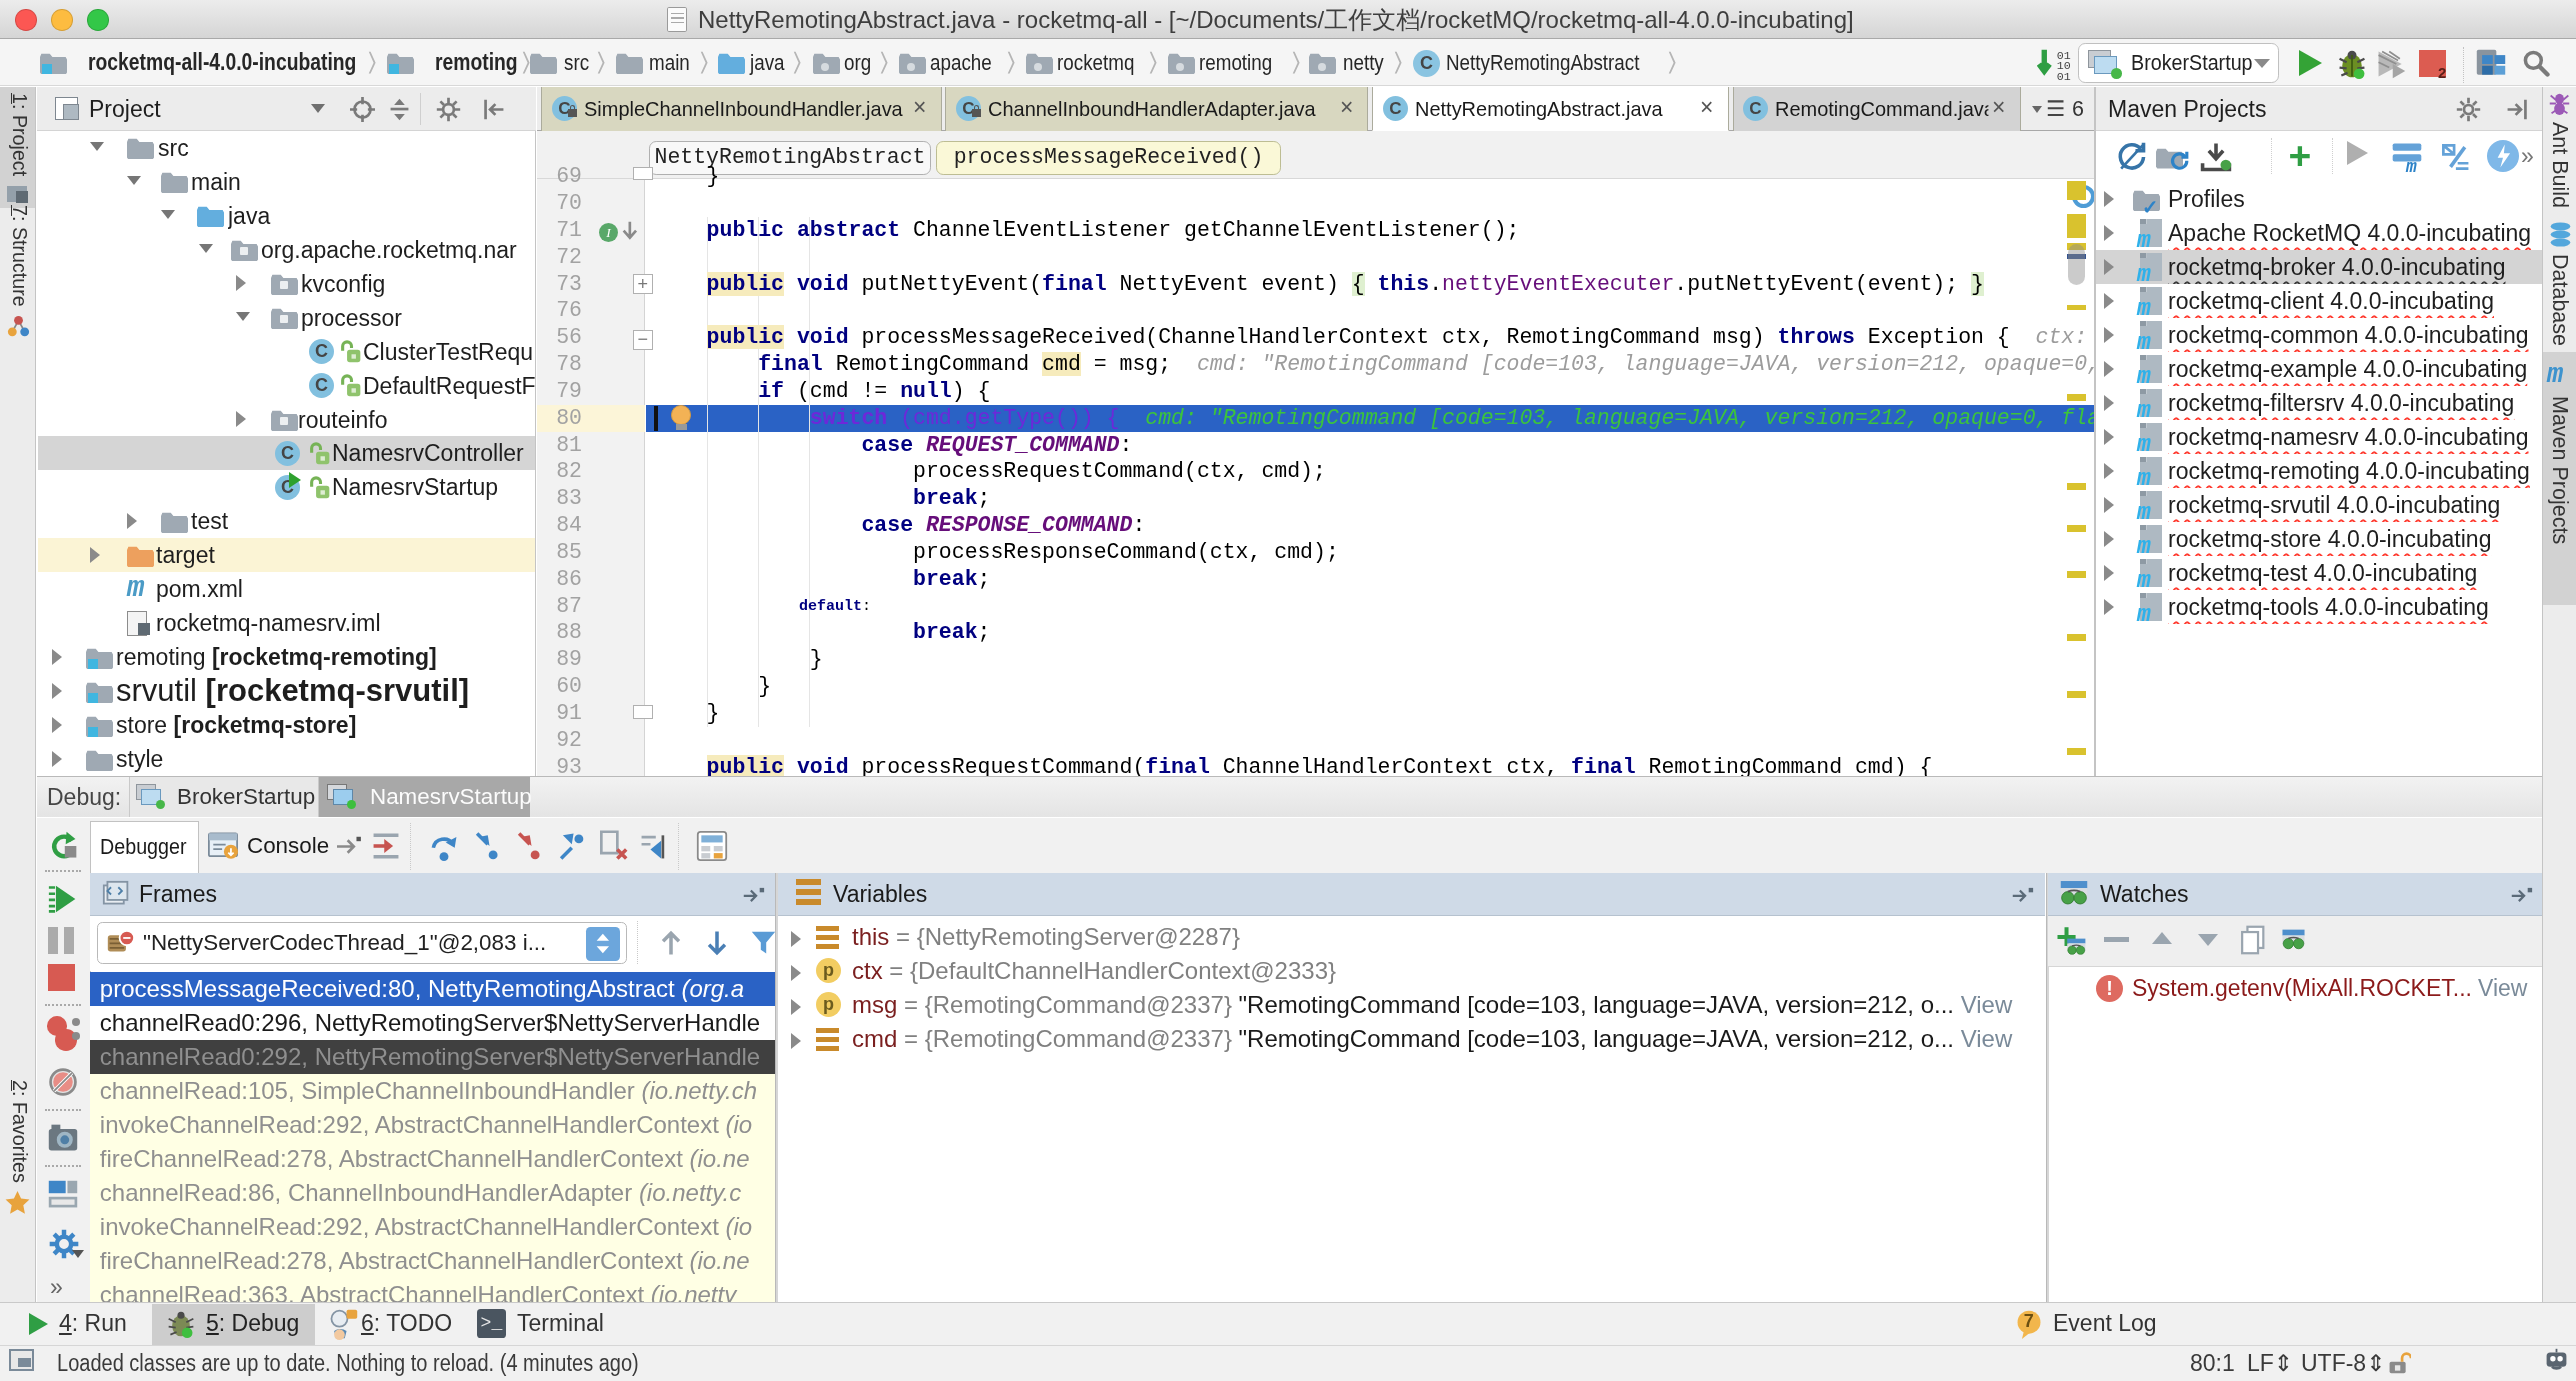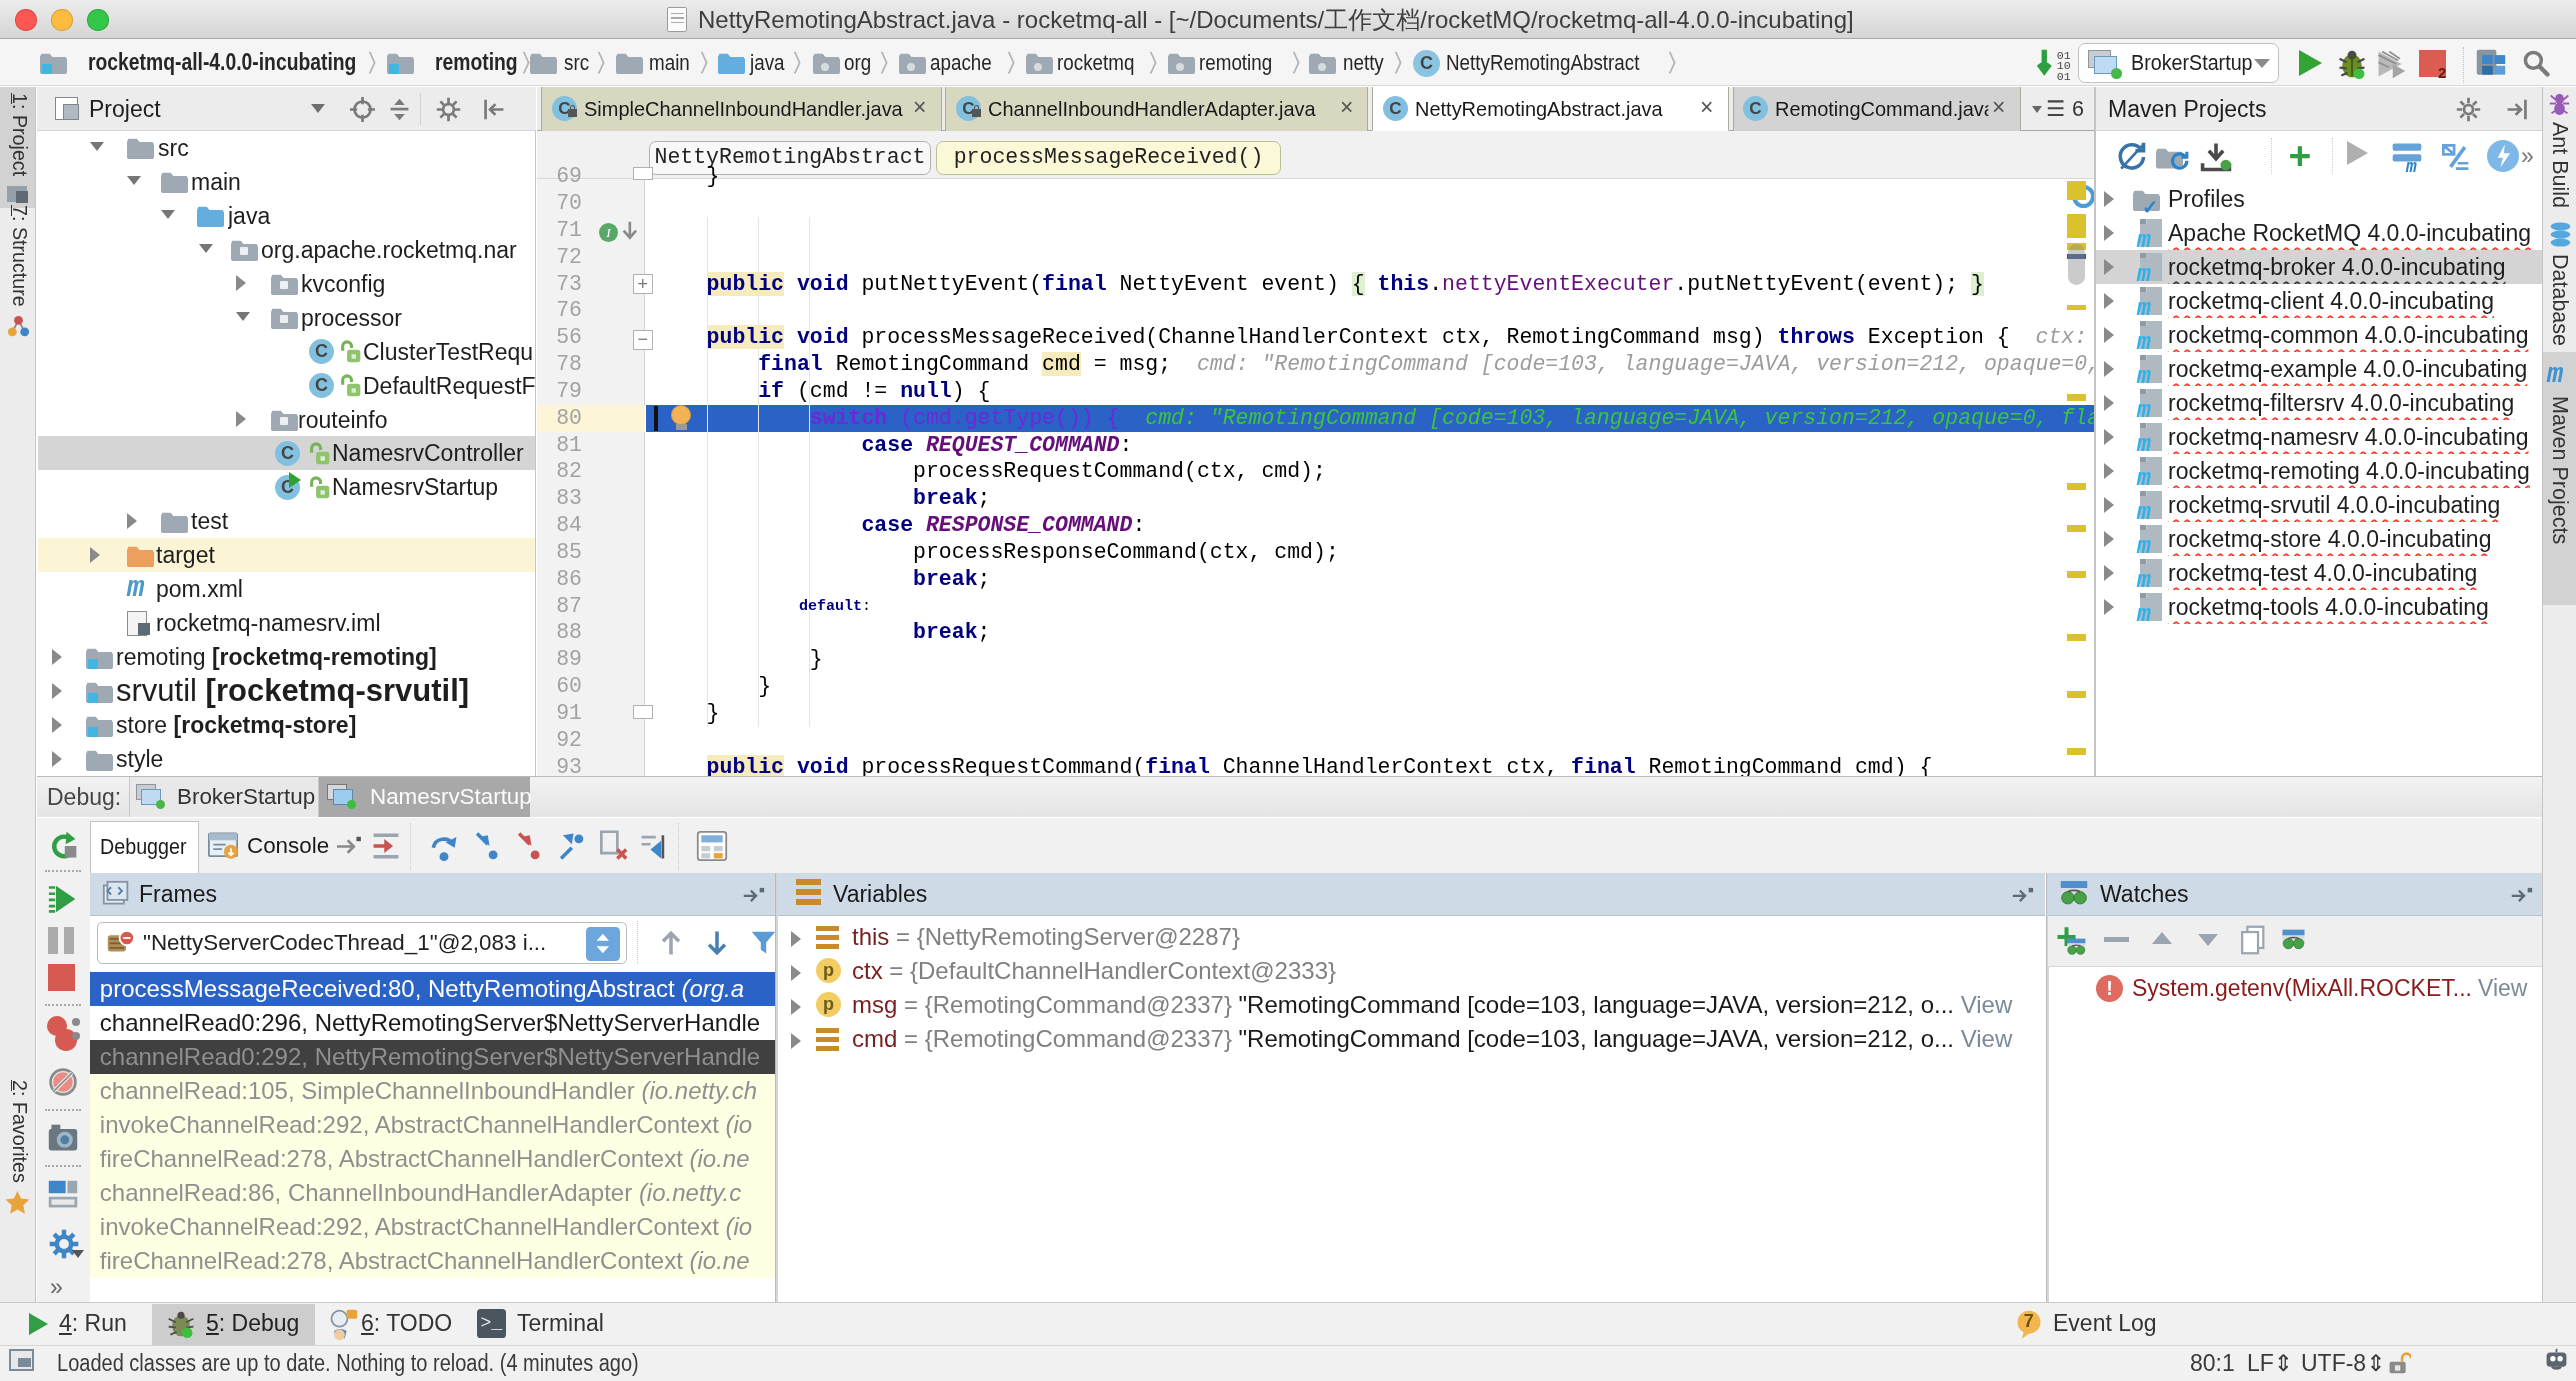--- a/index.html
+++ b/index.html
@@ -273,20 +273,21 @@
 <div class="a mono" style="left:0;top:408px;width:45px;height:27px;line-height:27px;font-size:21.5px;color:#A2A2A2;text-align:right">85</div>
 <div class="a mono" style="left:0;top:435px;width:45px;height:27px;line-height:27px;font-size:21.5px;color:#A2A2A2;text-align:right">86</div>
 <div class="a mono" style="left:0;top:462px;width:45px;height:27px;line-height:27px;font-size:21.5px;color:#A2A2A2;text-align:right">87</div>
 <div class="a mono" style="left:0;top:488px;width:45px;height:27px;line-height:27px;font-size:21.5px;color:#A2A2A2;text-align:right">88</div>
 <div class="a mono" style="left:0;top:515px;width:45px;height:27px;line-height:27px;font-size:21.5px;color:#A2A2A2;text-align:right">89</div>
 <div class="a mono" style="left:0;top:542px;width:45px;height:27px;line-height:27px;font-size:21.5px;color:#A2A2A2;text-align:right">60</div>
 <div class="a mono" style="left:0;top:569px;width:45px;height:27px;line-height:27px;font-size:21.5px;color:#A2A2A2;text-align:right">91</div>
 <div class="a mono" style="left:0;top:596px;width:45px;height:27px;line-height:27px;font-size:21.5px;color:#A2A2A2;text-align:right">92</div>
 <div class="a mono" style="left:0;top:623px;width:45px;height:27px;line-height:27px;font-size:21.5px;color:#A2A2A2;text-align:right">93</div>
 <div class="a mono" style="left:118px;top:32px;height:27px;line-height:27px;font-size:21.5px;color:#000;white-space:pre">    }</div>
+<div class="a mono" style="left:118px;top:86px;height:27px;line-height:27px;font-size:21.5px;color:#000;white-space:pre">    <span class="kw">public abstract</span> ChannelEventListener getChannelEventListener();</div>
 <div class="a mono" style="left:118px;top:140px;height:27px;line-height:27px;font-size:21.5px;color:#000;white-space:pre">    <span class="kw" style="background:#F6EBBC">public</span> <span class="kw">void</span> putNettyEvent(<span class="kw">final</span> NettyEvent event) <span style="background:#DFF0D0">{</span> <span class="kw">this</span>.<span class="fld">nettyEventExecuter</span>.putNettyEvent(event); <span style="background:#DFF0D0">}</span></div>
 <div class="a mono" style="left:118px;top:193px;height:27px;line-height:27px;font-size:21.5px;color:#000;white-space:pre">    <span class="kw" style="background:#F6EBBC">public</span> <span class="kw">void</span> processMessageReceived(ChannelHandlerContext ctx, RemotingCommand msg) <span class="kw">throws</span> Exception {  <span class="hint">ctx: Def</span></div>
 <div class="a mono" style="left:118px;top:220px;height:27px;line-height:27px;font-size:21.5px;color:#000;white-space:pre">        <span class="kw">final</span> RemotingCommand <span style="background:#F6EBBC">cmd</span> = msg;  <span class="hint">cmd: "RemotingCommand [code=103, language=JAVA, version=212, opaque=0, fl</span></div>
 <div class="a mono" style="left:118px;top:247px;height:27px;line-height:27px;font-size:21.5px;color:#000;white-space:pre">        <span class="kw">if</span> (cmd != <span class="kw">null</span>) {</div>
 <div class="a mono" style="left:118px;top:274px;height:27px;line-height:27px;font-size:21.5px;color:#000;white-space:pre"><span style="color:#6d28d9">            <b>switch</b> (cmd.getType()) {  </span><span class="ghint">cmd: "RemotingCommand [code=103, language=JAVA, version=212, opaque=0, flag(B</span></div>
 <div class="a mono" style="left:118px;top:301px;height:27px;line-height:27px;font-size:21.5px;color:#000;white-space:pre">                <span class="kw">case</span> <span class="cst">REQUEST_COMMAND</span>:</div>
 <div class="a mono" style="left:118px;top:327px;height:27px;line-height:27px;font-size:21.5px;color:#000;white-space:pre">                    processRequestCommand(ctx, cmd);</div>
 <div class="a mono" style="left:118px;top:354px;height:27px;line-height:27px;font-size:21.5px;color:#000;white-space:pre">                    <span class="kw">break</span>;</div>
 <div class="a mono" style="left:118px;top:381px;height:27px;line-height:27px;font-size:21.5px;color:#000;white-space:pre">                <span class="kw">case</span> <span class="cst">RESPONSE_COMMAND</span>:</div>
 <div class="a mono" style="left:118px;top:408px;height:27px;line-height:27px;font-size:21.5px;color:#000;white-space:pre">                    processResponseCommand(ctx, cmd);</div>
@@ -602,20 +603,21 @@
 <div class="a" style="left:90px;top:972px;width:685px;height:330px;background:#FFF;overflow:hidden">
 <div class="a" style="left:0;top:0px;width:685px;height:34px;background:#2A62C5;line-height:34px;font-size:24px;color:#FFF;white-space:nowrap"><span style="margin-left:9.8px">processMessageReceived:80, NettyRemotingAbstract <i>(org.a</i></span></div>
 <div class="a" style="left:0;top:34px;width:685px;height:34px;background:#FFF;line-height:34px;font-size:24px;color:#1A1A1A;white-space:nowrap"><span style="margin-left:9.8px">channelRead0:296, NettyRemotingServer$NettyServerHandle</span></div>
 <div class="a" style="left:0;top:68px;width:685px;height:34px;background:#404040;line-height:34px;font-size:24px;color:#8F8F8F;white-space:nowrap"><span style="margin-left:9.8px">channelRead0:292, NettyRemotingServer$NettyServerHandle</span></div>
 <div class="a" style="left:0;top:102px;width:685px;height:34px;background:#FFFFE4;line-height:34px;font-size:24px;color:#8F8F8F;white-space:nowrap"><span style="margin-left:9.8px">channelRead:105, SimpleChannelInboundHandler <i>(io.netty.ch</i></span></div>
 <div class="a" style="left:0;top:136px;width:685px;height:34px;background:#FFFFE4;line-height:34px;font-size:24px;color:#8F8F8F;white-space:nowrap"><span style="margin-left:9.8px">invokeChannelRead:292, AbstractChannelHandlerContext <i>(io</i></span></div>
 <div class="a" style="left:0;top:170px;width:685px;height:34px;background:#FFFFE4;line-height:34px;font-size:24px;color:#8F8F8F;white-space:nowrap"><span style="margin-left:9.8px">fireChannelRead:278, AbstractChannelHandlerContext <i>(io.ne</i></span></div>
 <div class="a" style="left:0;top:204px;width:685px;height:34px;background:#FFFFE4;line-height:34px;font-size:24px;color:#8F8F8F;white-space:nowrap"><span style="margin-left:9.8px">channelRead:86, ChannelInboundHandlerAdapter <i>(io.netty.c</i></span></div>
 <div class="a" style="left:0;top:238px;width:685px;height:34px;background:#FFFFE4;line-height:34px;font-size:24px;color:#8F8F8F;white-space:nowrap"><span style="margin-left:9.8px">invokeChannelRead:292, AbstractChannelHandlerContext <i>(io</i></span></div>
 <div class="a" style="left:0;top:272px;width:685px;height:34px;background:#FFFFE4;line-height:34px;font-size:24px;color:#8F8F8F;white-space:nowrap"><span style="margin-left:9.8px">fireChannelRead:278, AbstractChannelHandlerContext <i>(io.ne</i></span></div>
+<div class="a" style="left:0;top:306px;width:685px;height:34px;background:#FFFFE4;line-height:34px;font-size:24px;color:#8F8F8F;white-space:nowrap"><span style="margin-left:9.8px">channelRead:363, AbstractChannelHandlerContext <i>(io.netty</i></span></div>
 </div>
 <div class="a" style="left:775px;top:873px;width:2.7px;height:429px;background:#D6D6D6;border-left:0.9px solid #B9B9B9"></div>
 <div class="a" style="left:778px;top:873px;width:1267px;height:43px;background:#CFDAE7;border-bottom:0.9px solid #B6C2CF"></div>
 <div class="a" style="left:796px;top:879px;width:25px;height:6.3px;background:#C98A2B"></div>
 <div class="a" style="left:796px;top:889px;width:25px;height:6.3px;background:#C98A2B"></div>
 <div class="a" style="left:796px;top:899px;width:25px;height:6.3px;background:#C98A2B"></div>
 <div class="a" style="left:833px;top:873px;height:43px;line-height:43px;font-size:23px;color:#1A1A1A">Variables</div>
 <svg class="a" style="left:2011px;top:886px" width="23" height="19.7" viewBox="0 0 26 22">
     <path d="M2 11 h14 M10 5 l6 6 -6 6" stroke="#5A6A78" stroke-width="2.5" fill="none"></path>
     <rect x="20" y="2" width="5" height="5" fill="#5A6A78"></rect>

